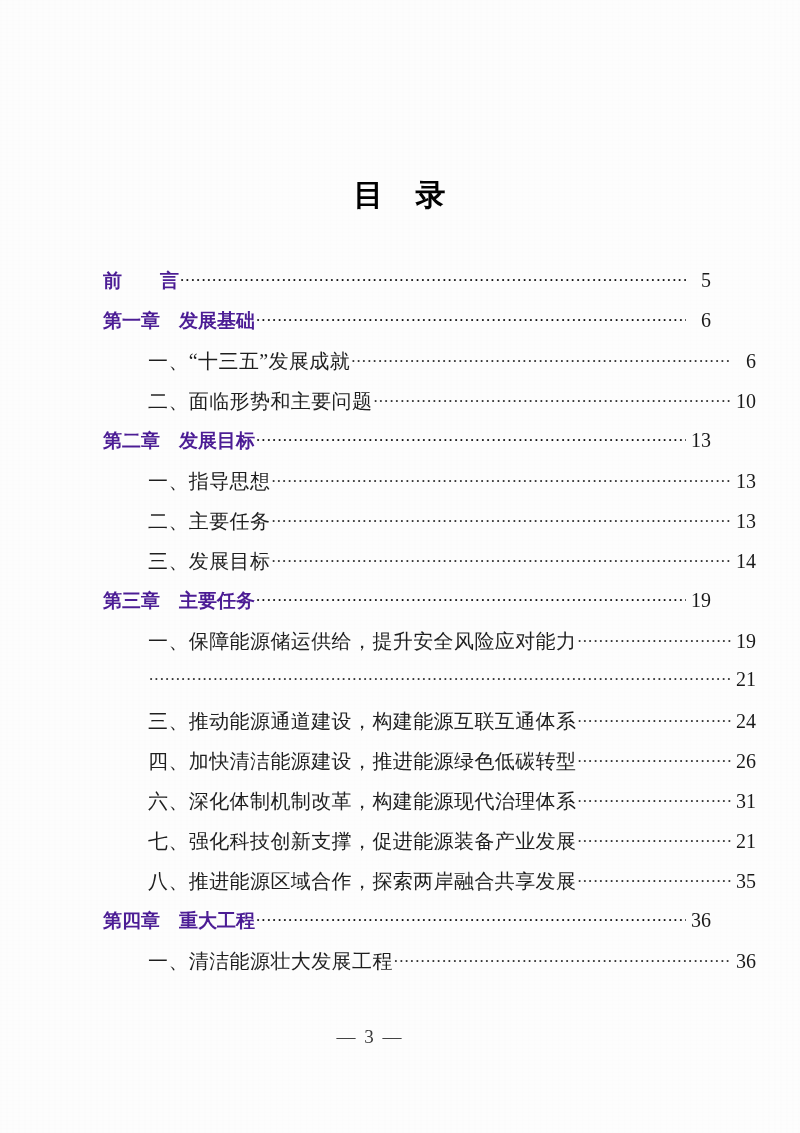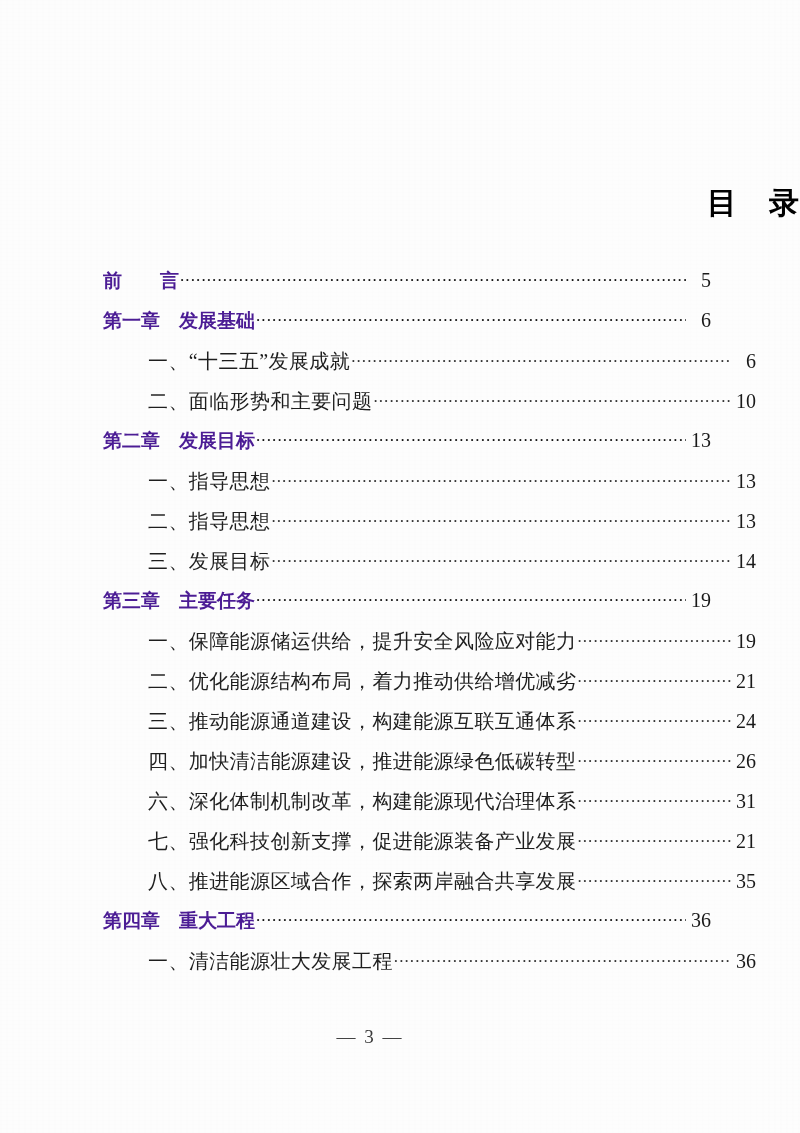--- a/index.html
+++ b/index.html
@@ -29,24 +29,24 @@
   }
 
   .page {
     position: absolute;
     inset: 0;
   }
 
   
   .toc-title {
     position: absolute;
-    top: 183px;
+    top: 175px;
     left: 0;
     width: 800px;
-    text-align: right;
+    text-align: center;
     font-family: "DejaVu Sans", "Liberation Sans", sans-serif;
     font-weight: bold;
     font-size: 30px;
     letter-spacing: 1px;
     color: #000;
   }
 
   
   .toc-list {
     position: absolute;
@@ -166,41 +166,40 @@
         <span class="toc-label">第二章　发展目标</span>
         <span class="toc-dots"></span>
         <span class="toc-page">13</span>
       </div>
       <div class="toc-row level-2">
         <span class="toc-label">一、指导思想</span>
         <span class="toc-dots"></span>
         <span class="toc-page">13</span>
       </div>
       <div class="toc-row level-2">
-        <span class="toc-label">二、指导思想</span>
+        <span class="toc-label">二、主要任务</span>
         <span class="toc-dots"></span>
         <span class="toc-page">13</span>
       </div>
       <div class="toc-row level-2">
         <span class="toc-label">三、发展目标</span>
         <span class="toc-dots"></span>
         <span class="toc-page">14</span>
       </div>
       <div class="toc-row level-1">
         <span class="toc-label">第三章　主要任务</span>
         <span class="toc-dots"></span>
         <span class="toc-page">19</span>
       </div>
       <div class="toc-row level-2">
         <span class="toc-label">一、保障能源储运供给，提升安全风险应对能力</span>
         <span class="toc-dots"></span>
         <span class="toc-page">19</span>
       </div>
       <div class="toc-row level-2">
-        <span class="toc-label">二、优化能源结构布局，着力推动供给增优减劣</span>
         <span class="toc-dots"></span>
         <span class="toc-page">21</span>
       </div>
       <div class="toc-row level-2">
         <span class="toc-label">三、推动能源通道建设，构建能源互联互通体系</span>
         <span class="toc-dots"></span>
         <span class="toc-page">24</span>
       </div>
       <div class="toc-row level-2">
         <span class="toc-label">四、加快清洁能源建设，推进能源绿色低碳转型</span>

